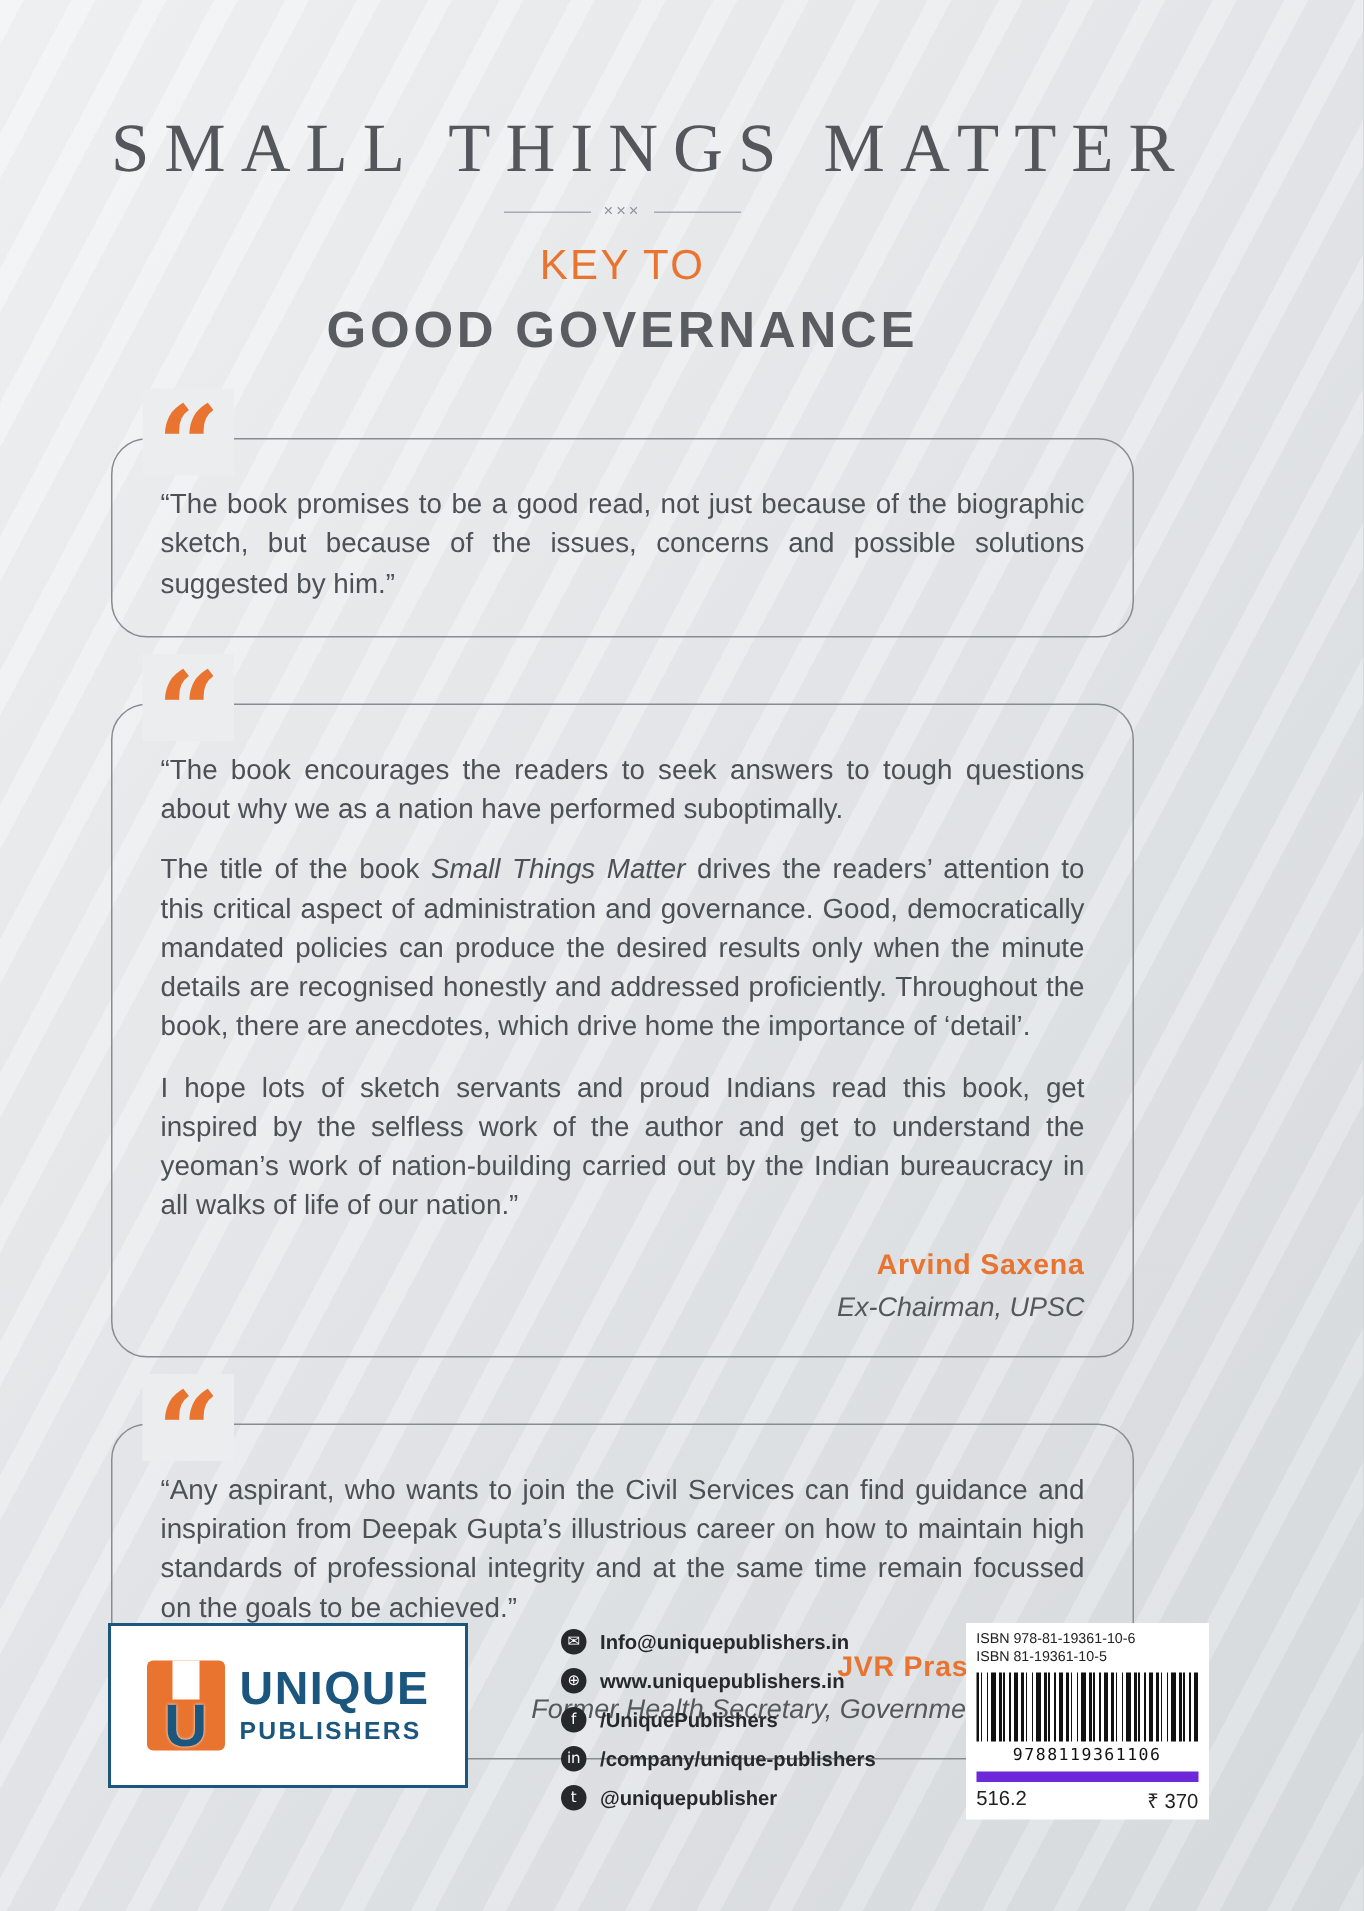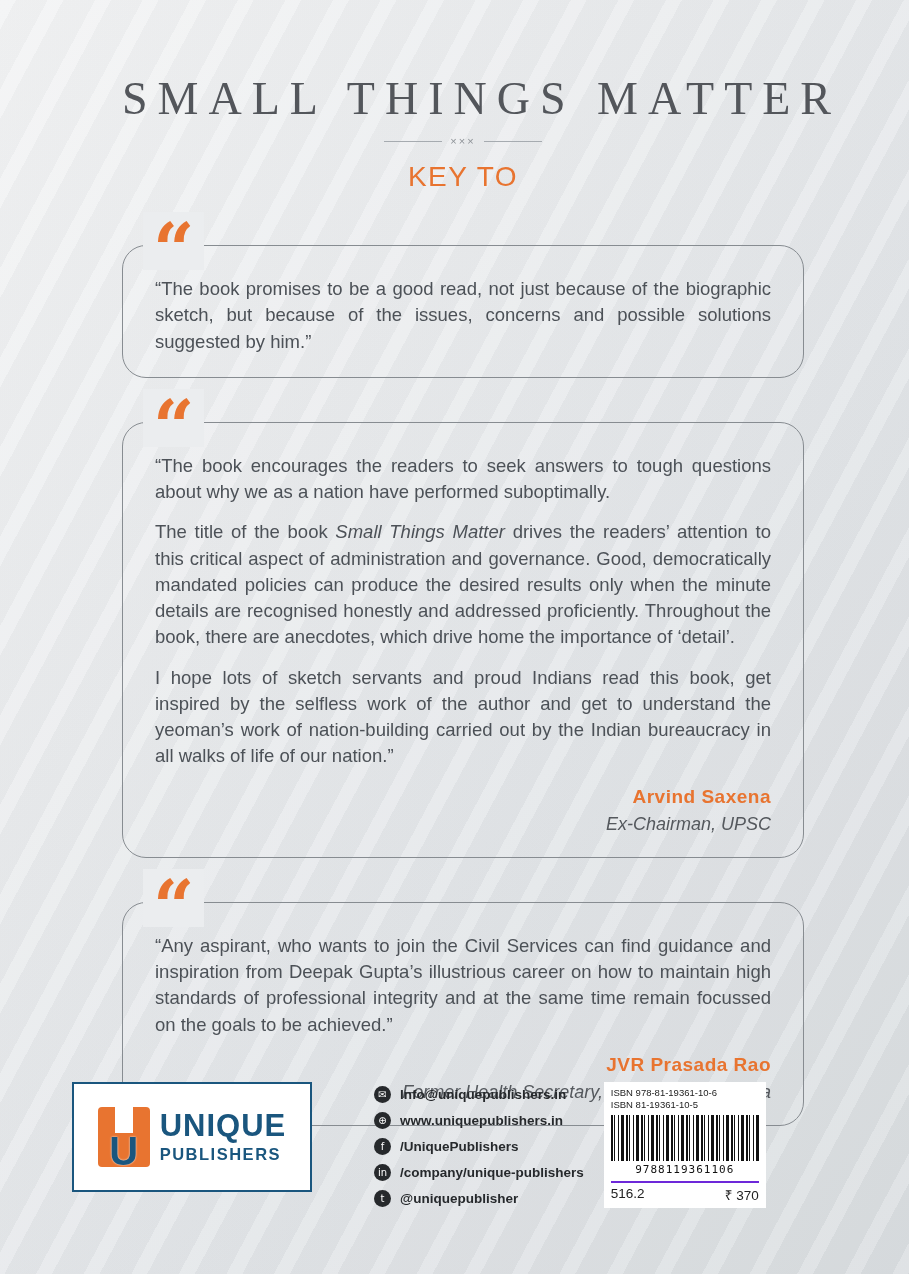--- a/index.html
+++ b/index.html
@@ -4,21 +4,20 @@
 <style>
   * { margin:0; padding:0; box-sizing:border-box; }
   html,body { background:#cfd3d6; }
   .page {
     position:relative;
     width:909px; height:1274px;
     margin:0 auto;
     background:linear-gradient(128deg,#f2f3f4 0%, #e9ebed 35%, #e2e5e8 60%, #d8dcdf 100%);
     font-family:"Liberation Sans", sans-serif;
     overflow:hidden;
-    padding-left:48px;
   }
   .page::before{
     content:"";
     position:absolute; inset:0;
     background:repeating-linear-gradient(118deg, rgba(255,255,255,0.18) 0 14px, rgba(0,0,0,0.015) 14px 42px);
     pointer-events:none;
   }
   .content{ position:relative; width:682px; margin:0 0 0 74px; }
 
   
@@ -127,21 +126,21 @@
   .contact-icon{
     width:17px; height:17px; border-radius:50%;
     background:#26292c; color:#ffffff;
     font-size:10px; line-height:17px; text-align:center;
     flex:0 0 auto;
     font-family:"DejaVu Sans", sans-serif;
   }
   .contact-text{ color:#26292c; font-weight:bold; font-size:13.5px; }
 
   .barcode-box{
-    margin-left:20px;
+    margin-left:60px;
     width:162px;
     background:#ffffff;
     padding:5px 7px 4px 7px;
   }
   .isbn-line{ color:#222; font-size:9.5px; line-height:1.25; white-space:nowrap; }
   .barcode{
     margin-top:4px;
     height:46px;
     background:repeating-linear-gradient(90deg,
       #111 0px,#111 2px, #fff 2px,#fff 3px,
@@ -150,38 +149,39 @@
       #111 10px,#111 13px,#fff 13px,#fff 15px);
   }
   .barcode-number{
     margin-top:2px;
     text-align:center;
     font-family:"DejaVu Sans Mono", monospace;
     font-size:11px; letter-spacing:1px; color:#111;
   }
   .price-row{
     margin-top:5px; padding-top:3px;
-    border-top:2px solid #6d28d9;
+    border-top:7px solid #6d28d9;
     display:flex; justify-content:space-between;
     color:#222; font-size:13.5px;
   }
 </style>
 </head>
 <body>
 
 <div class="page">
   <div class="content">
 
     <h1 class="title">SMALL THINGS MATTER</h1>
     <div class="divider">
       <span class="line"></span>
       <span class="xs">×××</span>
       <span class="line"></span>
     </div>
     <div class="subtitle1">KEY TO</div>
+    <div class="subtitle2">GOOD GOVERNANCE</div>
 
     <div class="quote-box qb1">
       <span class="quote-mark">“</span>
       <p class="quote-text">“The book promises to be a good read, not just because of the biographic sketch, but because of the issues, concerns and possible solutions suggested by him.”</p>
     </div>
 
     <div class="quote-box">
       <span class="quote-mark">“</span>
       <p class="quote-text">“The book encourages the readers to seek answers to tough questions about why we as a nation have performed suboptimally.</p>
       <p class="quote-text"><span>The title of the book </span><span class="book-title-italic">Small Things Matter</span><span> drives the readers’ attention to this critical aspect of administration and governance. Good, democratically mandated policies can produce the desired results only when the minute details are recognised honestly and addressed proficiently. Throughout the book, there are anecdotes, which drive home the importance of ‘detail’.</span></p>

